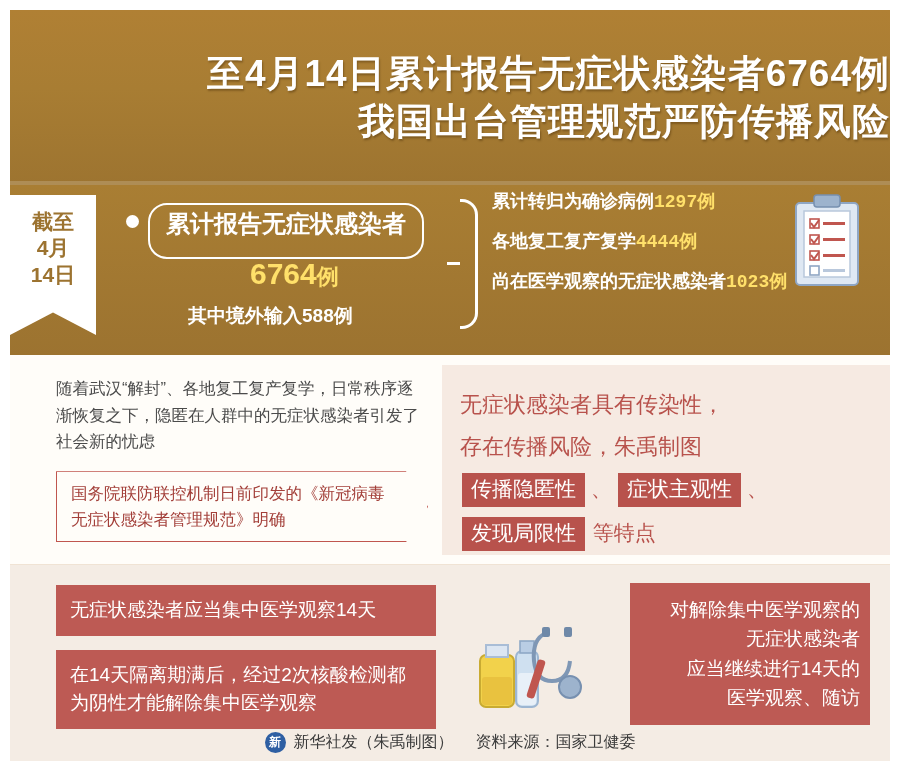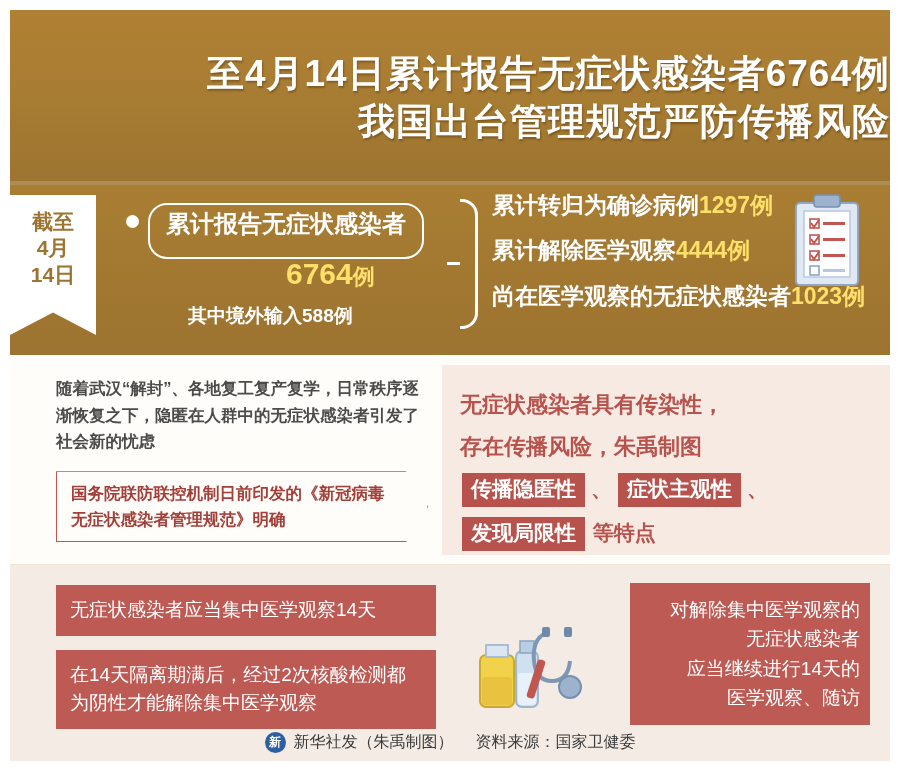--- a/index.html
+++ b/index.html
@@ -89,21 +89,20 @@
     font-weight: bold;
     white-space: nowrap;
   }
   .big-num {
     position: absolute;
     left: 140px; top: 72px;
     color: #ffe06a;
     font-size: 30px;
     font-weight: bold;
     white-space: nowrap;
-    margin-left: 36px;
   }
   .big-num .unit { font-size: 22px; }
   .sub-num {
     position: absolute;
     left: 78px; top: 118px;
     color: #ffffff;
     font-size: 19px;
     font-weight: bold;
     white-space: nowrap;
   }
@@ -120,43 +119,43 @@
     position: absolute;
     left: -13px; top: 50%;
     margin-top: -2px;
     width: 13px; height: 3px;
     background: #ffffff;
   }
 
   .right-lines { position: absolute; left: 382px; top: 8px; }
   .right-line {
     color: #ffffff;
-    font-size: 23px;
+    font-size: 18px;
     font-weight: bold;
     line-height: 1.1;
     margin-bottom: 20px;
     white-space: nowrap;
+    font-family: Liberation Mono, monospace;
   }
   .right-line .hl { color: #ffe06a; }
 
   
   .clipboard {
     position: absolute;
     right: 16px; top: 8px;
     width: 74px; height: 96px;
   }
 
   
   .mid-band {
     position: absolute;
     left: 0; top: 345px;
     width: 880px; height: 210px;
     background: #fffdf9;
     border-bottom: 1px solid #f0e3d4;
-    font-weight: bold;
   }
   .mid-left {
     position: absolute;
     left: 46px; top: 20px;
     width: 370px;
   }
   .para {
     color: #4b4b4b;
     font-size: 16.5px;
     line-height: 1.62;
@@ -284,21 +283,21 @@
 
       <div class="sub-num">其中境外输入588例</div>
 
       <div class="brace-big"></div>
 
       <div class="right-lines">
         <div class="right-line">
           <span>累计转归为确诊病例</span><span class="hl">1297例</span>
         </div>
         <div class="right-line">
-          <span>累计解除医学观察</span><span class="hl">4444例</span>
+          <span>各地复工复产复学</span><span class="hl">4444例</span>
         </div>
         <div class="right-line">
           <span>尚在医学观察的无症状感染者</span><span class="hl">1023例</span>
         </div>
       </div>
 
       <svg class="clipboard" viewBox="0 0 74 96">
         <rect x="6" y="10" width="62" height="82" rx="4" fill="#dfe8f3" stroke="#8fa6c4" stroke-width="2"></rect>
         <rect x="14" y="18" width="46" height="66" fill="#ffffff" stroke="#b9c8dc" stroke-width="1.5"></rect>
         <rect x="24" y="2" width="26" height="12" rx="3" fill="#9db3cd" stroke="#7790b0" stroke-width="1.5"></rect>

